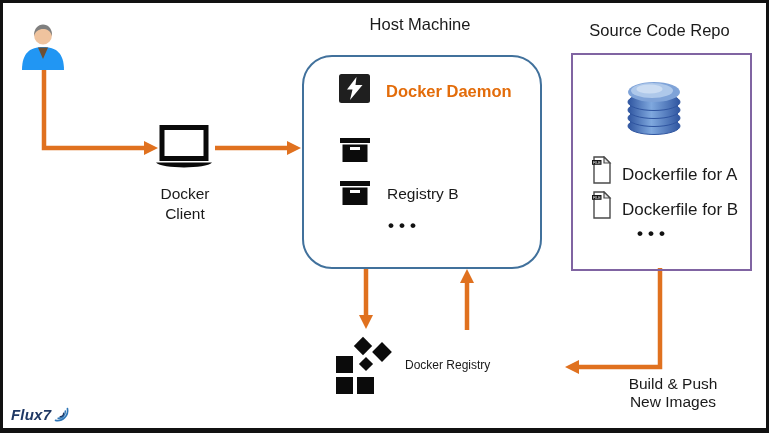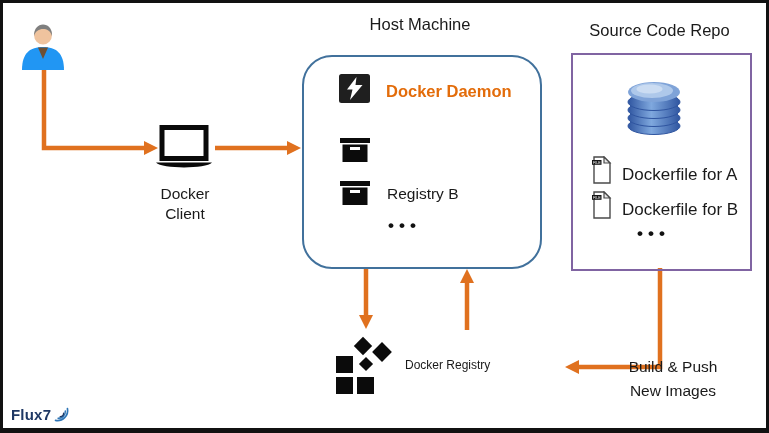--- a/index.html
+++ b/index.html
@@ -11,21 +11,21 @@
   .abs{position:absolute;}
   .pre{white-space:pre-line;}
   .ctr{text-align:center;}
   .title{font-size:16.5px;}
   .node-label{font-size:15.5px;}
   .daemon-label{font-size:16.5px;font-weight:bold;color:var(--daemon-text);}
   .small-label{font-size:17px;}
   .dots{font-size:17px;font-weight:bold;letter-spacing:5px;color:#111;}
   .host-box{border:2px solid var(--host-border);border-radius:30px;background:transparent;}
   .repo-box{border:2px solid var(--repo-border);background:transparent;}
-  .logo-row{display:flex;align-items:flex-start;gap:2px;}
+  .logo-row{display:flex;align-items:flex-start;gap:2px;font-style:italic;}
   .logo-text{font-size:15px;font-weight:bold;color:var(--logo-navy);letter-spacing:0.2px;}
   svg{display:block;}
 </style>
 </head>
 <body>
 
 <div class="canvas">
 
   <svg class="abs" style="left:0;top:0" width="763" height="425" viewBox="0 0 763 425">
     <g style="stroke:var(--arrow)" stroke-width="4.5" fill="none">
@@ -145,21 +145,21 @@
         <rect x="0" y="41" width="17" height="17"></rect>
         <rect x="21" y="41" width="17" height="17"></rect>
         <rect x="20.5" y="3.5" width="13" height="13" transform="rotate(45 27 10)"></rect>
         <rect x="39" y="9" width="14" height="14" transform="rotate(45 46 16)"></rect>
         <rect x="25" y="23" width="10" height="10" transform="rotate(45 30 28)"></rect>
       </g>
     </svg>
   </span>
   <div class="abs node-label" style="left:402px;top:355px;font-size:12px">Docker Registry</div>
 
-  <div class="abs pre ctr node-label" style="left:595px;top:352px;width:150px;line-height:24px">Build &amp; Push
+  <div class="abs pre ctr node-label" style="left:595px;top:372px;width:150px;line-height:18px">Build &amp; Push
 New Images</div>
 
   <div class="abs logo-row" style="left:8px;top:403px">
     <span class="logo-text">Flux7</span>
     <span>
       <svg width="17" height="17" viewBox="0 0 20 20">
         <g fill="none" stroke-linecap="round">
           <path d="M3,17 A12,12 0 0 0 17,3" stroke="#2E75B6" stroke-width="2"></path>
           <path d="M6,14.5 A8,8 0 0 0 14.5,6" stroke="#2E75B6" stroke-width="1.8"></path>
           <path d="M8.5,12.5 A4.2,4.2 0 0 0 12.5,8.5" stroke="#1F3864" stroke-width="1.6"></path>

